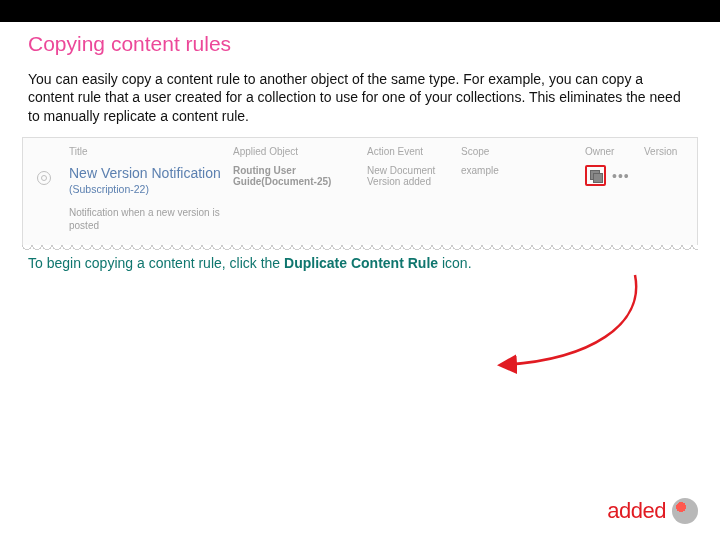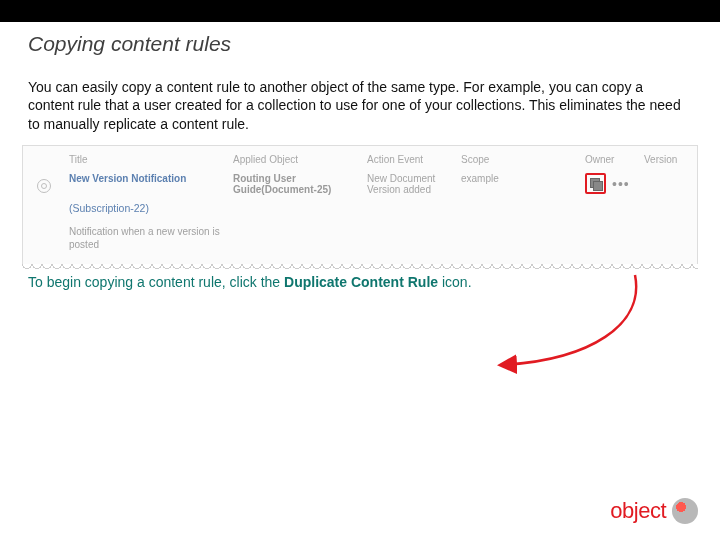--- a/index.html
+++ b/index.html
@@ -12,25 +12,24 @@
     overflow: hidden;
   }
   .top-strip {
     height: 22px;
     background: #000;
   }
   .content {
     padding: 10px 28px 0 28px;
   }
   .heading {
-    color: #404040;
+    color: #ec4899;
     font-size: 21px;
     font-weight: 400;
-    margin-bottom: 22px;
-    font-style: italic;
+    margin-bottom: 14px;
   }
   .para {
     color: #111;
     font-size: 14px;
     line-height: 1.32;
     margin-bottom: 12px;
   }
   .bold { font-weight: 700; }
   .screenshot-wrap {
     position: relative;
@@ -55,24 +54,24 @@
     color: #a8a8a8;
     font-size: 10px;
     margin-bottom: 8px;
   }
   .panel-body {
     color: #9a9a9a;
     font-size: 10px;
   }
   .rule-title {
     color: #5c80b0;
-    font-weight: 700;
-    font-size: 10px;
+    font-weight: 400;
+    font-size: 14px;
     display: block;
-    margin-bottom: 18px;
+    margin-bottom: 2px;
   }
   .rule-sub  { color:#5c80b0; font-size:10.5px; display:block; margin-bottom:2px; }
   .rule-desc { color:#a0a0a0; font-size:10px; display:block; line-height:1.25;margin-top:12px;}
   .gear-icon {
     width:14px;height:14px;border:1.5px solid #bfbfbf;border-radius:50%;
     position:relative;margin-top:6px;margin-left:4px;
   }
   .gear-icon::before{content:"";position:absolute;inset:3px;border:1px solid #bfbfbf;border-radius:50%;}
   .col-applied { font-weight:600; color:#9a9a9a; }
   .col-action, .col-scope, .col-owner { color:#a5a5a5; }
@@ -190,15 +189,15 @@
     <path d="M 145 5 C 155 55, 100 90, 12 95" stroke="#e11b22" stroke-width="2.5" fill="none" marker-end="url(#ah)"></path>
   </svg>
 
   <p class="caption">
     <span>To begin copying a content rule, click the </span><span class="bold">Duplicate Content Rule</span><span> icon.</span>
   </p>
 
 </div>
 
 <div class="logo">
-  <span class="logo-text">object</span>
+  <span class="logo-text">added</span>
   <span class="logo-ball"></span>
 </div>
 
 </body></html>

